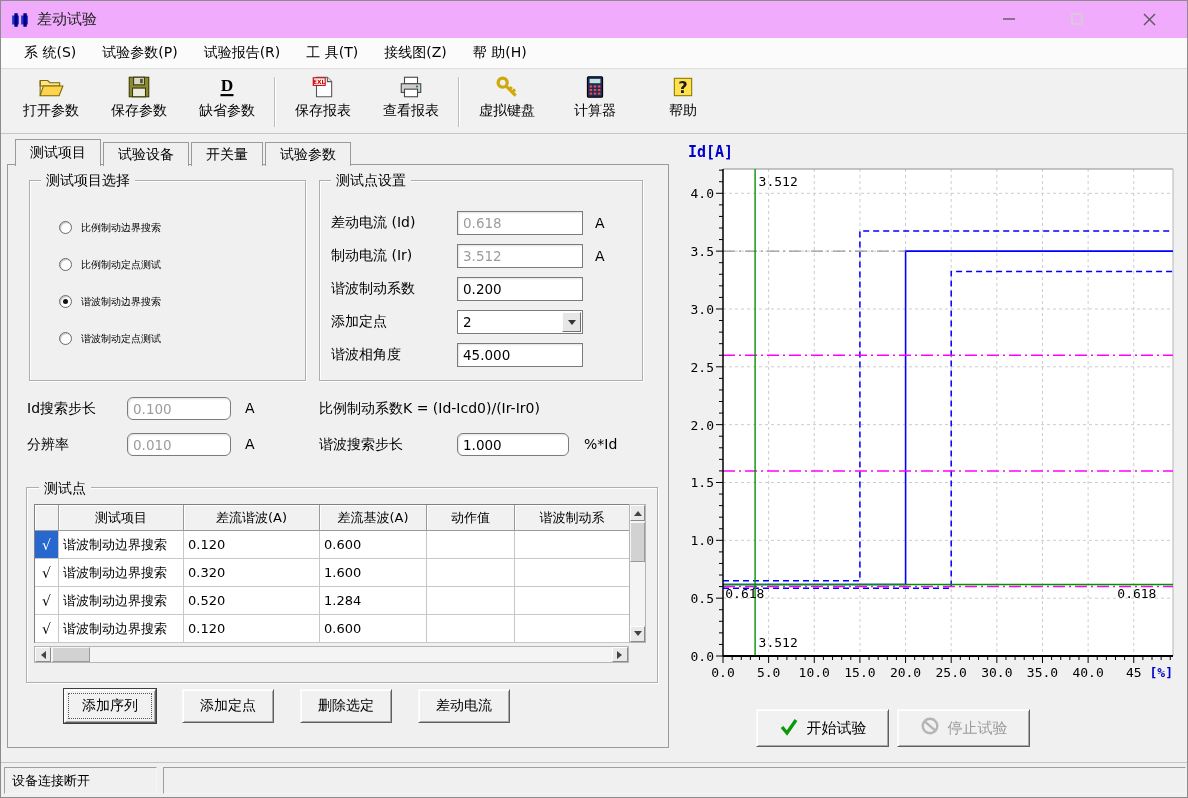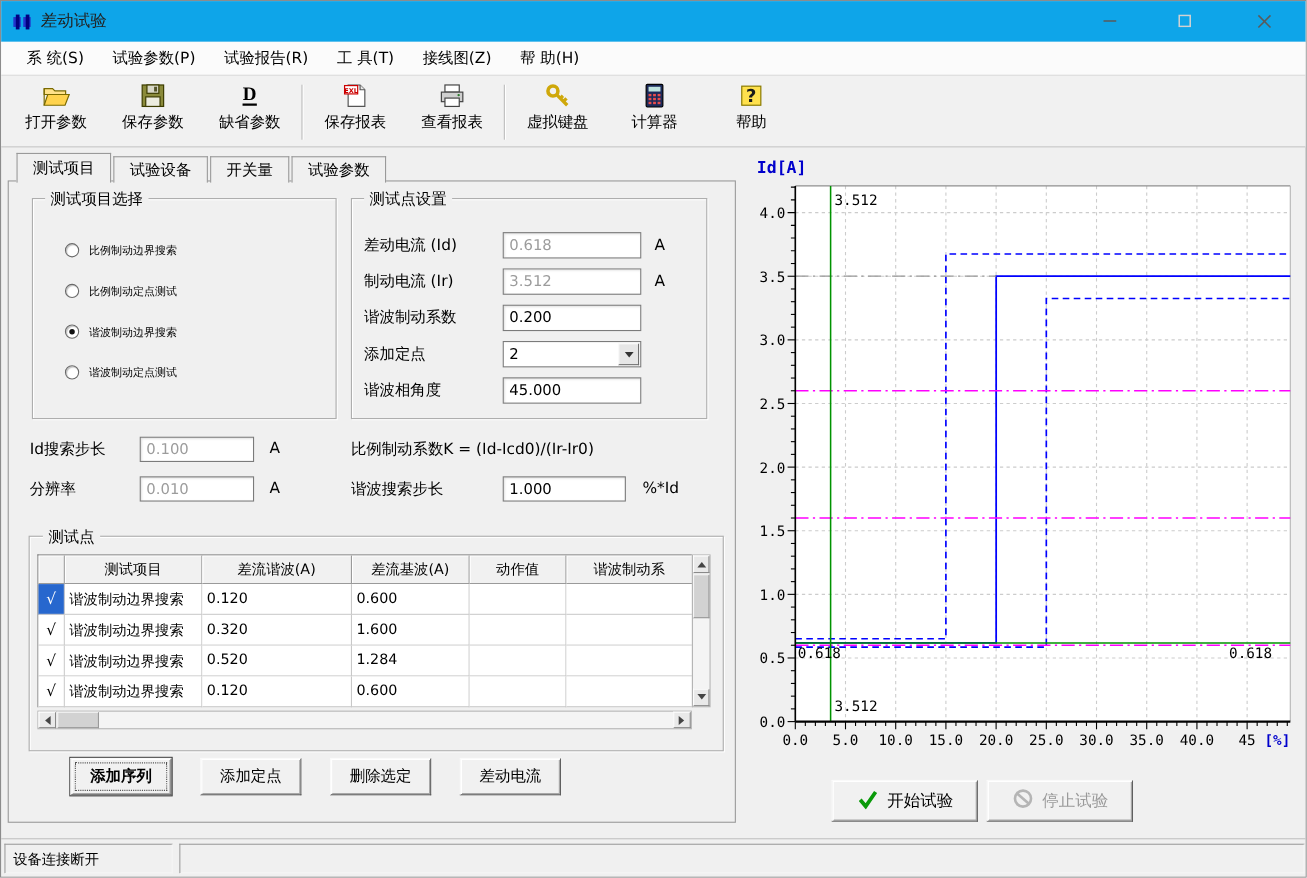--- a/index.html
+++ b/index.html
@@ -1,20 +1,20 @@
 <!DOCTYPE html>
 <html><head>
 <meta charset="utf-8">
 <style>
   html,body{margin:0;padding:0;background:#ffffff;}
   *{box-sizing:border-box;}
   .win{position:relative;width:1188px;height:798px;background:#f0f0f0;border:1px solid #8c8c8c;
        font-family:"DejaVu Sans","Liberation Sans",sans-serif;font-size:12px;color:#000;overflow:hidden;}
   
-  .titlebar{position:absolute;left:0;top:0;right:0;height:37px;background:#0ea5e9;display:flex;align-items:center;}
+  .titlebar{position:absolute;left:0;top:0;right:0;height:37px;background:#f0abfc;display:flex;align-items:center;}
   .title-icon{margin-left:10px;width:18px;height:18px;flex:0 0 auto;}
   .title-text{margin-left:8px;font-size:15px;color:#222;}
   .winbtn{position:absolute;top:2px;width:46px;height:32px;display:flex;align-items:center;justify-content:center;}
   
   .menubar{position:absolute;left:0;top:37px;right:0;height:30px;background:#fbfbfb;display:flex;align-items:center;padding-left:10px;}
   .menu-item{padding:5px 13px;font-size:14px;white-space:nowrap;}
   
   .toolbar{position:absolute;left:0;top:67px;right:0;height:66px;background:#f1f1f1;
            border-top:1px solid #dedede;border-bottom:1px solid #c6c6c6;display:flex;align-items:stretch;padding:2px 6px 0 6px;}
   .tbtn{display:flex;flex-direction:column;align-items:center;padding:3px 12px 0 12px;min-width:88px;}
@@ -45,21 +45,21 @@
   .input{width:126px;height:24px;background:#fff;border:1px solid #7b7b7b;box-shadow:inset 1px 1px 2px rgba(0,0,0,.12);
          font-size:13.5px;padding:3px 0 0 5px;overflow:hidden;white-space:nowrap;}
   .input.disabled{color:#9c9c9c;}
   .unit{margin-left:12px;font-size:14px;}
   .combo{position:relative;width:126px;height:24px;background:#fff;border:1px solid #7b7b7b;font-size:13.5px;padding:3px 0 0 5px;}
   .combo-btn{position:absolute;right:1px;top:1px;bottom:1px;width:19px;background:#e6e6e6;
              border:1px solid;border-color:#fdfdfd #707070 #707070 #fdfdfd;display:flex;align-items:center;justify-content:center;}
   .tri-down{width:0;height:0;border:4px solid transparent;border-top:5px solid #333;margin-top:5px;}
   
   .slabel{position:absolute;font-size:14px;white-space:nowrap;}
-  .input.sm{position:absolute;width:104px;height:23px;}
+  .input.sm{position:absolute;width:104px;height:23px;border-radius:6px;}
   .formula{position:absolute;font-size:14px;white-space:nowrap;}
   
   .grid-header{position:absolute;left:33px;top:503px;width:595px;height:27px;display:grid;
                grid-template-columns:24px 125px 136px 107px 88px 115px;border-top:1px solid #808080;border-left:1px solid #808080;}
   .hcell{border-right:1px solid #9a9a9a;border-bottom:1px solid #9a9a9a;background:#f1f1f1;
          box-shadow:inset 1px 1px 0 #ffffff;display:flex;align-items:center;justify-content:center;
          font-size:13px;overflow:hidden;white-space:nowrap;}
   .grid-body{position:absolute;left:33px;top:530px;width:595px;border-left:1px solid #808080;background:#fff;}
   .grow{display:grid;grid-template-columns:24px 125px 136px 107px 88px 115px;height:28px;}
   .gcell{background:#fff;border-right:1px solid #c8c8c8;border-bottom:1px solid #c8c8c8;font-size:13px;
@@ -78,21 +78,21 @@
   .tri.left{border-right:5px solid #444;margin-left:-3px;}
   .tri.right{border-left:5px solid #444;margin-right:-3px;}
   
   .btn3d{position:relative;background:#f1f1f1;border:1px solid;border-color:#fafafa #5f5f5f #5f5f5f #fafafa;
          box-shadow:inset 1px 1px 0 #ffffff,inset -1px -1px 0 #a8a8a8;color:#000;
          font-family:"DejaVu Sans","Liberation Sans",sans-serif;}
   .btn3d.default{box-shadow:0 0 0 1px #3d3d3d,inset 1px 1px 0 #ffffff,inset -1px -1px 0 #a8a8a8;}
   .btn3d.default::after{content:"";position:absolute;left:3px;top:3px;right:3px;bottom:3px;border:1px dotted #555;}
   .table-buttons{position:absolute;left:25px;top:688px;width:632px;display:flex;}
   .tblbtn{width:92px;height:34px;font-size:14px;margin-left:26px;}
-  .tblbtn:first-child{margin-left:38px;font-weight:bold;}
+  .tblbtn:first-child{margin-left:38px;}
   .action-buttons{position:absolute;left:755px;top:708px;width:417px;display:flex;gap:8px;}
   .actbtn{width:133px;height:38px;font-size:15px;display:flex;align-items:center;justify-content:center;gap:8px;white-space:nowrap;}
   .actbtn.disabled{color:#9a9a9a;}
   .actbtn svg{width:20px;height:20px;}
   
   .ylab{position:absolute;left:687px;top:142px;font:bold 15px "DejaVu Sans Mono","Liberation Mono",monospace;color:#0000cc;}
   #chart-svg{position:absolute;left:675px;top:140px;}
   .ticklbl{font:13px "DejaVu Sans Mono","Liberation Mono",monospace;fill:#000;}
   .xunit{fill:#0000cc;font-weight:bold;}
   .anno{font:13px "DejaVu Sans Mono","Liberation Mono",monospace;fill:#000;}

